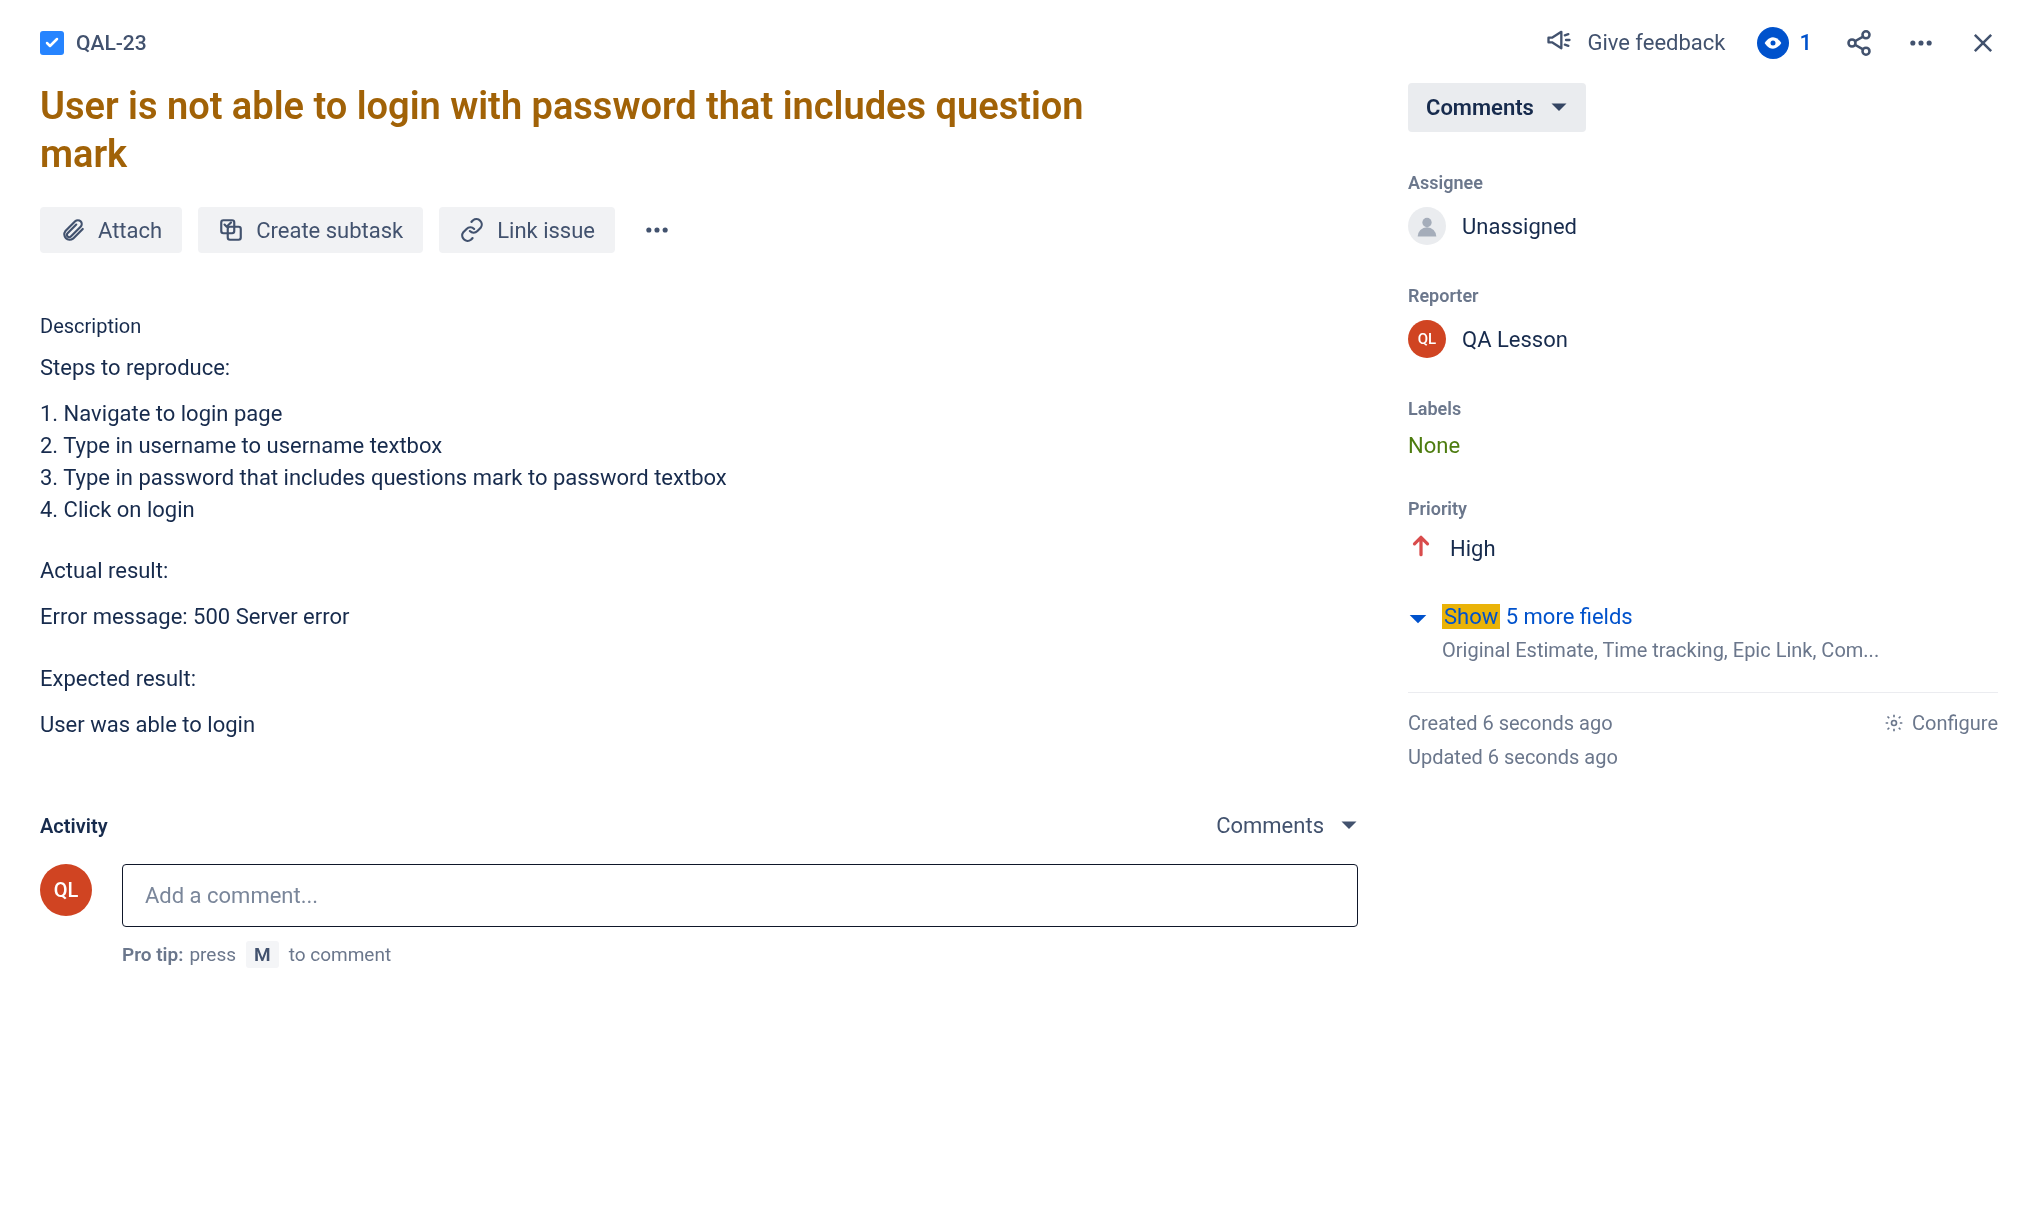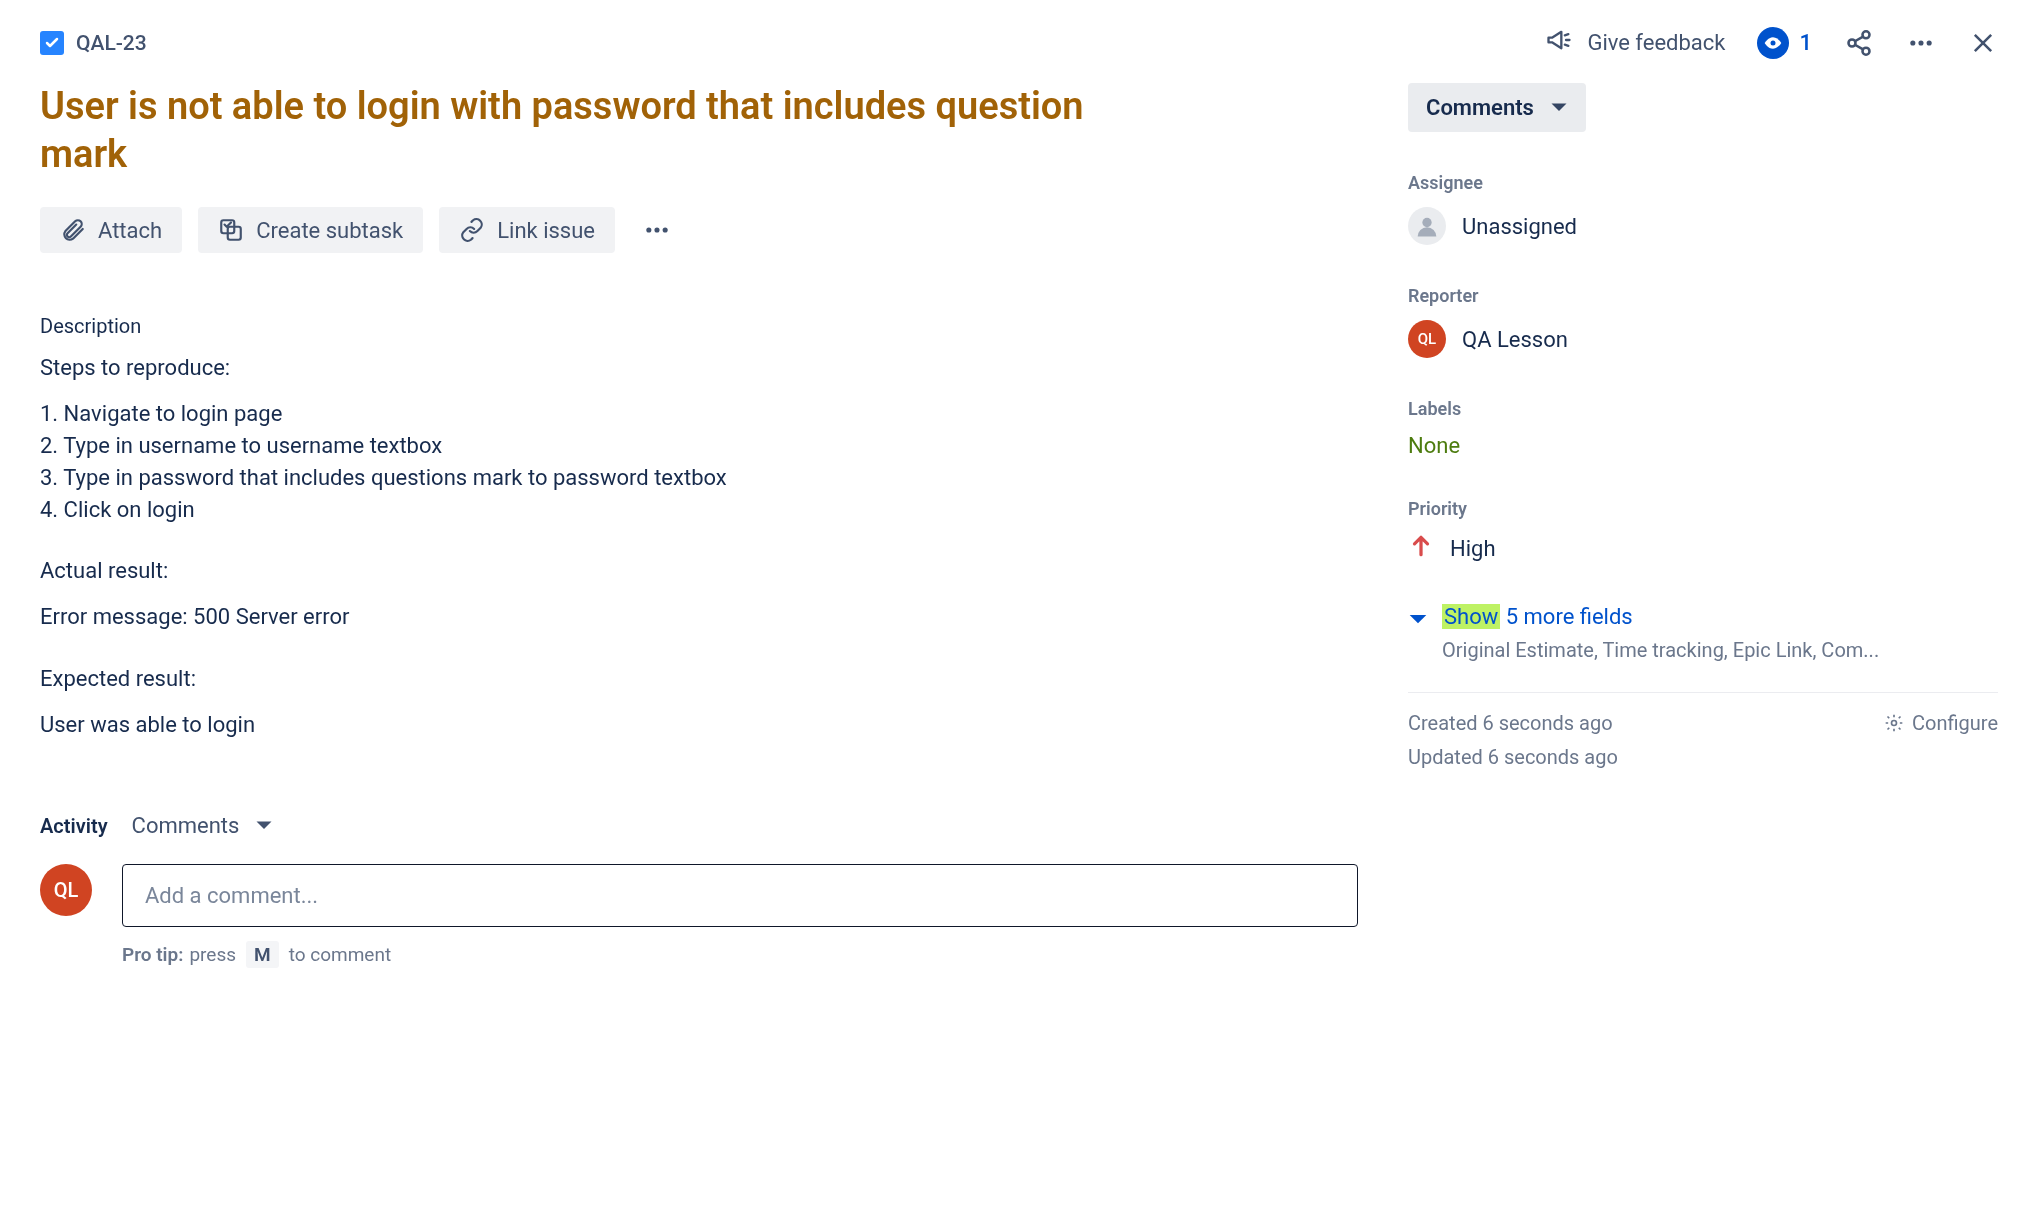--- a/index.html
+++ b/index.html
@@ -130,20 +130,21 @@
     line-height: 1.45;
   }
   .desc-group { margin-bottom: 30px; }
 
   .activity-row {
     display: flex;
     align-items: center;
     gap: 24px;
     margin-top: 72px;
     margin-bottom: 26px;
+    justify-content: space-between;
   }
   .activity-label { font-size: 20px; font-weight: 600; color:#172B4D; }
   .comments-toggle {
     display: flex;
     align-items: center;
     gap: 16px;
     color:#42526E;
     font-size:22px;
   }
   .comments-toggle svg { width:18px; height:18px; fill:#42526E; }
@@ -219,21 +220,21 @@
   .priority-arrow svg { width:26px; height:26px; }
   .priority-arrow svg path { stroke:#D94C4C; stroke-width:3; fill:none; stroke-linecap:round; stroke-linejoin:round; }
 
   .show-more-row {
     display:flex; align-items:flex-start; gap:14px;
     margin-top: 22px;
     margin-bottom: 8px;
   }
   .show-more-row svg { width:20px; height:20px; fill:#0052CC; flex-shrink:0; margin-top:6px; }
   .show-more-text { font-size:22px; color:#0052CC; }
-  .show-hl { background:#bef264; padding:0 2px; }
+  .show-hl { background:#eab308; padding:0 2px; }
   .show-more-sub {
     margin-left:34px;
     font-size:20px;
     color:#6B778C;
     white-space:nowrap;
     overflow:hidden;
     text-overflow:ellipsis;
   }
 
   .sidebar-footer {

